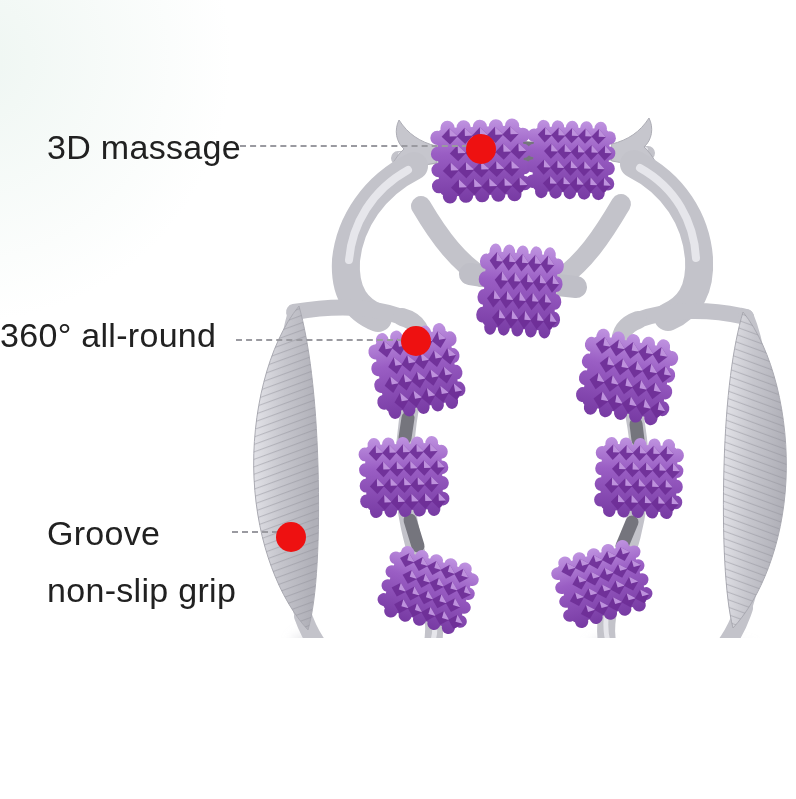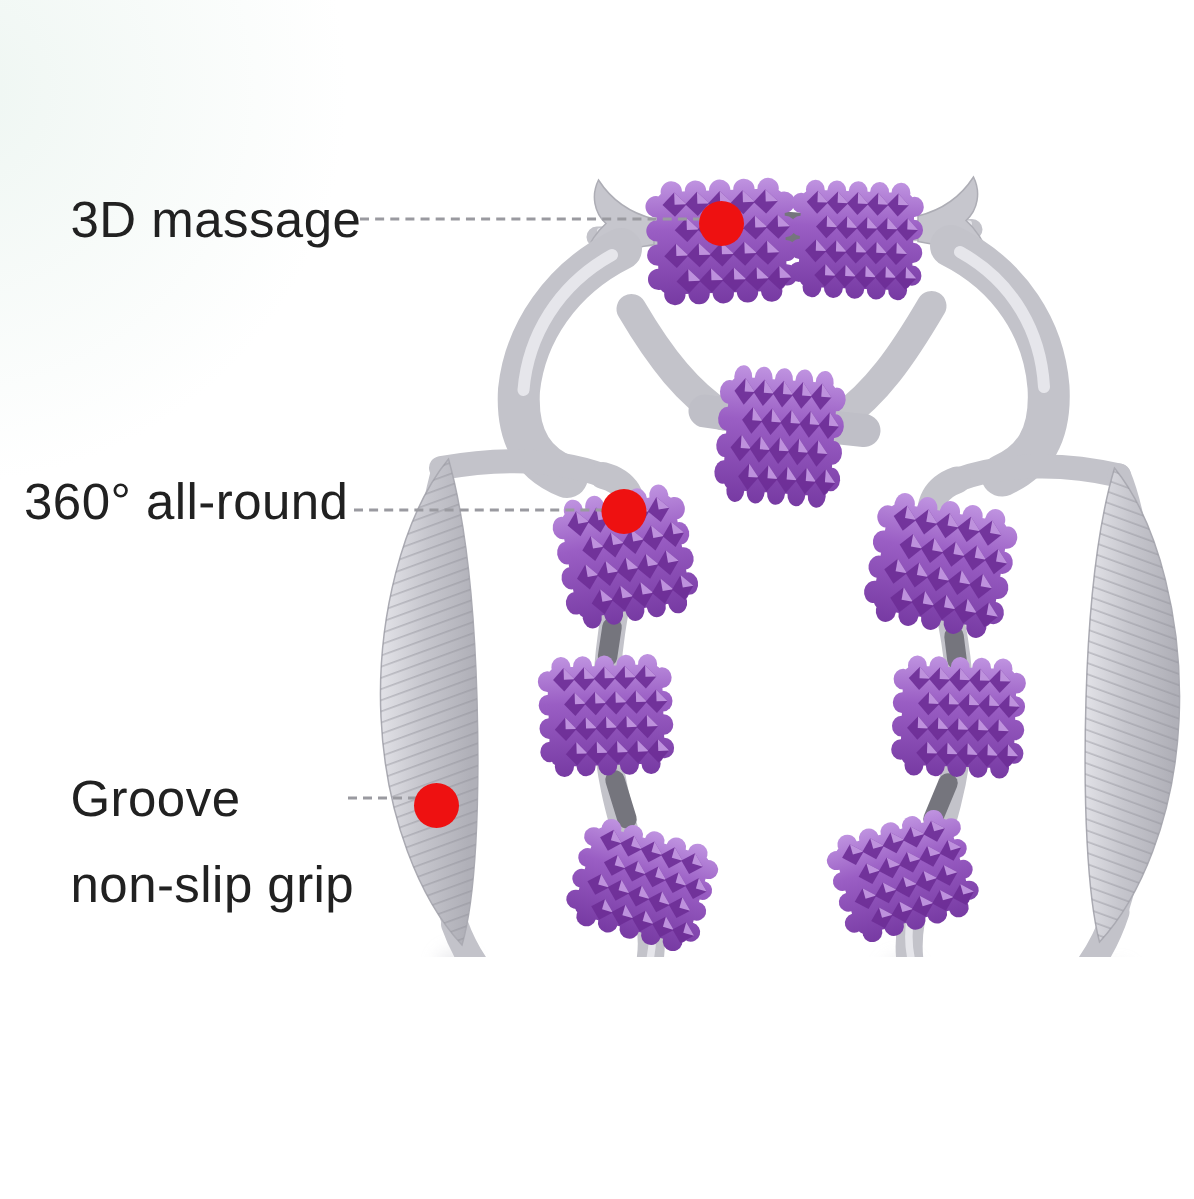--- a/index.html
+++ b/index.html
@@ -176,16 +176,16 @@
 
   <div class="callout" style="left:240px;top:145px;width:228px;"></div>
   <div class="callout" style="left:236px;top:339px;width:167px;"></div>
   <div class="callout" style="left:232px;top:531px;width:46px;"></div>
 
   <div class="dot" style="left:466px;top:134px;"></div>
   <div class="dot" style="left:401px;top:326px;"></div>
   <div class="dot" style="left:276px;top:522px;"></div>
 
   <div class="label" style="left:47px;top:127px;">3D massage</div>
-  <div class="label" style="left:16px;top:315px;">360° all-round</div>
+  <div class="label" style="left:0;top:315px;">360° all-round</div>
   <div class="label" style="left:47px;top:570px;">non-slip grip</div>
   <div class="label" style="left:47px;top:513px;">Groove</div>
 </div>
 
 </body></html>

